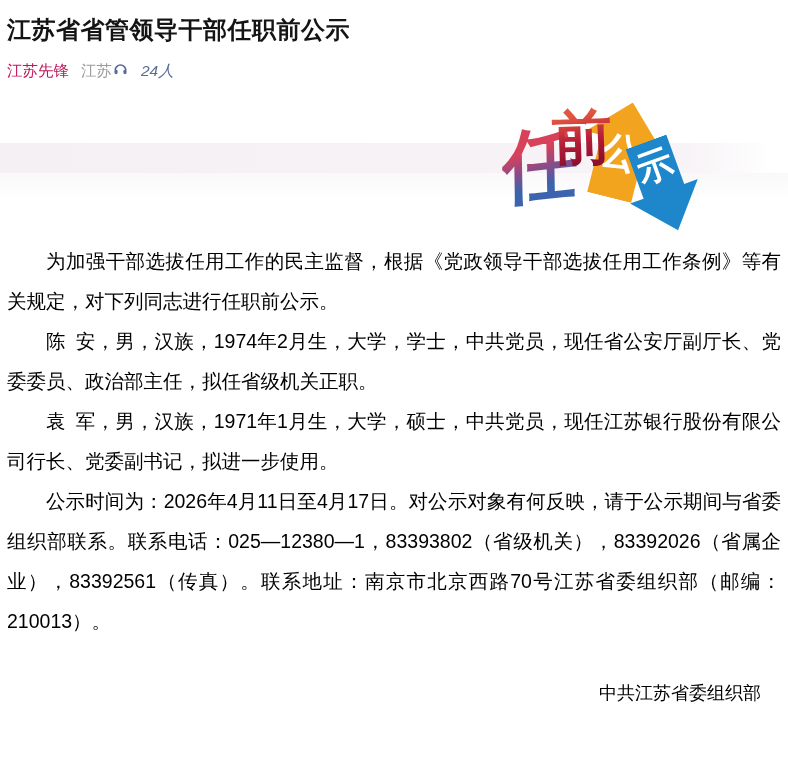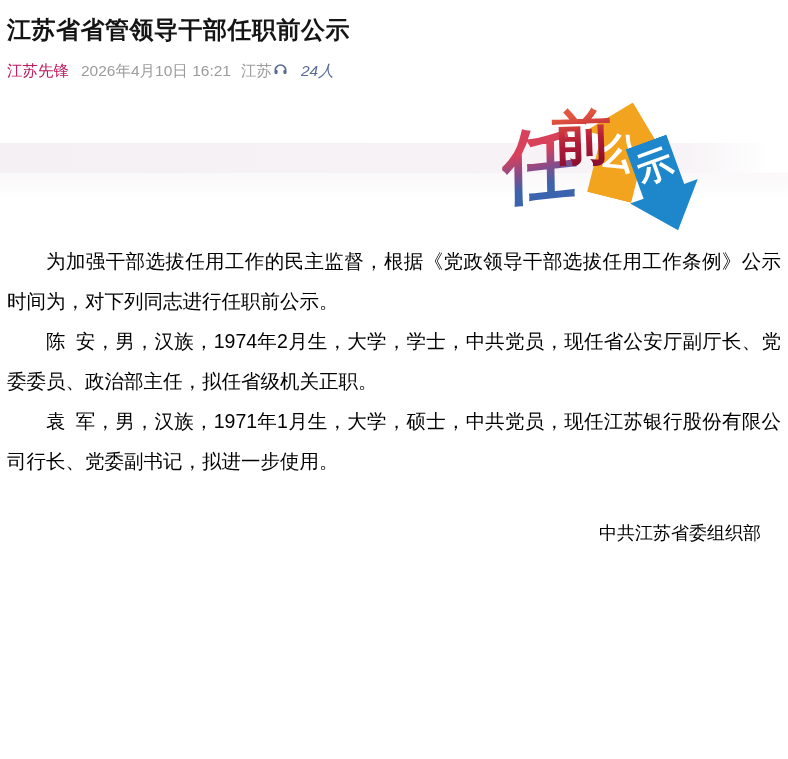--- a/index.html
+++ b/index.html
@@ -84,21 +84,20 @@
 </style>
 </head>
 <body>
 
 <div class="page">
 
   <h1 class="title">江苏省省管领导干部任职前公示</h1>
 
   <div class="meta">
     <span class="source" style="color: #be185d;">江苏先锋</span>
-    <span class="pubdate" style="color: rgb(155, 155, 155);">2026年4月10日 16:21</span>
     <span class="location" style="color: rgb(155, 155, 155);">江苏</span>
     <span class="listen" style="color: rgb(87, 107, 149);">
       <span>
         <svg width="17" height="16" viewBox="0 0 24 24" fill="none" stroke="#576B95" stroke-width="2.4">
           <path d="M4 14a8 8 0 0 1 16 0"></path>
           <rect x="3" y="13" width="4.6" height="7" rx="2.2" fill="#576B95" stroke="none"></rect>
           <rect x="16.4" y="13" width="4.6" height="7" rx="2.2" fill="#576B95" stroke="none"></rect>
         </svg>
       </span>
       <span>24人</span>
@@ -114,22 +113,23 @@
       <div class="up-arrow" style="background: rgb(242, 164, 30);">
         <span>公</span>
       </div>
       <div class="down-arrow" style="background: rgb(30, 135, 203);">
         <span>示</span>
       </div>
     </div>
   </div>
 
   <div class="body">
-    <p>为加强干部选拔任用工作的民主监督，根据《党政领导干部选拔任用工作条例》公示时间为，对下列同志进行任职前公示。</p>
+    <p>为加强干部选拔任用工作的民主监督，根据《党政领导干部选拔任用工作条例》等有关规定，对下列同志进行任职前公示。</p>
     <p>陈 安，男，汉族，1974年2月生，大学，学士，中共党员，现任省公安厅副厅长、党委委员、政治部主任，拟任省级机关正职。</p>
     <p>袁 军，男，汉族，1971年1月生，大学，硕士，中共党员，现任江苏银行股份有限公司行长、党委副书记，拟进一步使用。</p>
+    <p>公示时间为：2026年4月11日至4月17日。对公示对象有何反映，请于公示期间与省委组织部联系。联系电话：025—12380—1，83393802（省级机关），83392026（省属企业），83392561（传真）。联系地址：南京市北京西路70号江苏省委组织部（邮编：210013）。</p>
   </div>
 
   <div class="sign">
     <p>中共江苏省委组织部</p>
   </div>
 
 </div>
 
 </body></html>

